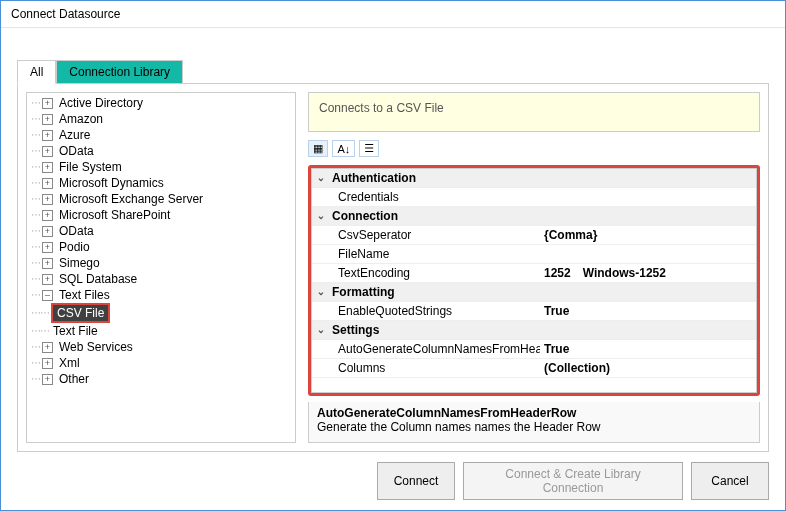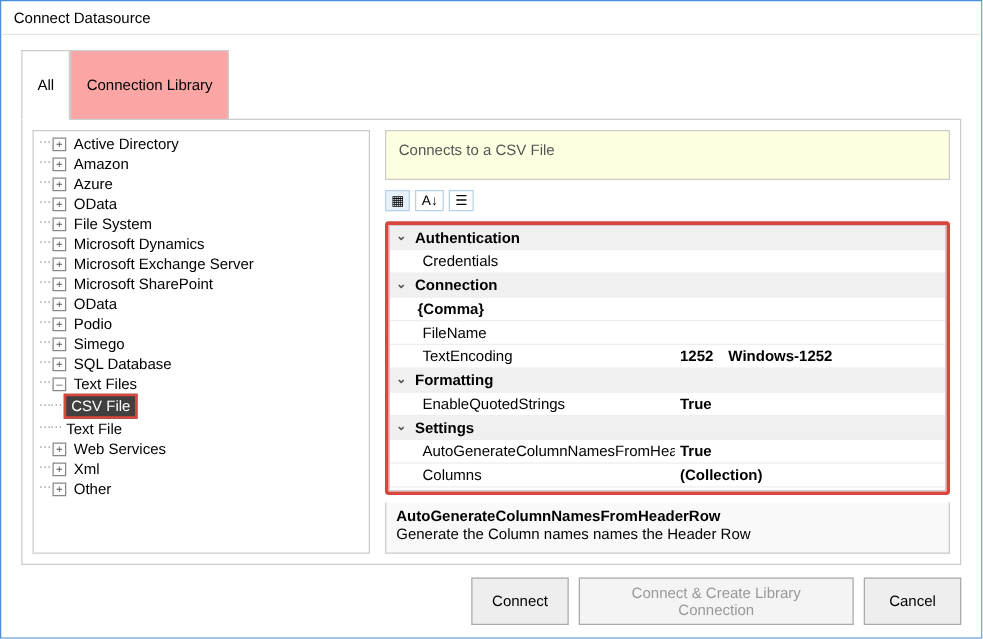--- a/index.html
+++ b/index.html
@@ -10,50 +10,51 @@
     background: #fff;
     color: #000;
   }
   .window {
     width: 786px;
     height: 511px;
     border: 1px solid #4a90d9;
     background: #fff;
     display: flex;
     flex-direction: column;
+    gap: 20px;
   }
   .titlebar {
     padding: 6px 10px;
     font-size: 12px;
     border-bottom: 1px solid #e5e5e5;
   }
   .content {
     flex: 1;
     padding: 12px 16px 10px 16px;
     display: flex;
     flex-direction: column;
   }
   .tabs {
     display: flex;
     position: relative;
     z-index: 2;
     margin-bottom: -1px;
   }
   .tab {
-    padding: 20px 12px;
+    padding: 4px 12px;
     border: 1px solid #ccc;
     background: #fff;
     cursor: pointer;
     font-size: 12px;
   }
   .tab.active {
     border-bottom: 1px solid #fff;
   }
   .tab:not(.active) {
-    background: #fca5a5;
+    background: #14b8a6;
   }
   .panels {
     flex: 1;
     display: flex;
     gap: 12px;
     border: 1px solid #ccc;
     padding: 8px;
     min-height: 0;
   }
   .tree-panel {
@@ -339,20 +340,21 @@
                 <span class="v"></span>
               </div>
 
             <div class="prop-row cat">
                 <span class="chev">⌄</span>
                 <span class="k">Connection</span>
                 <span class="v"></span>
               </div>
             <div class="prop-row">
                 <span class="chev"></span>
+                <span class="k">CsvSeperator</span>
                 <span class="v">{Comma}</span>
               </div>
             <div class="prop-row">
                 <span class="chev"></span>
                 <span class="k">FileName</span>
                 <span class="v"></span>
               </div>
             <div class="prop-row">
                 <span class="chev"></span>
                 <span class="k">TextEncoding</span>

